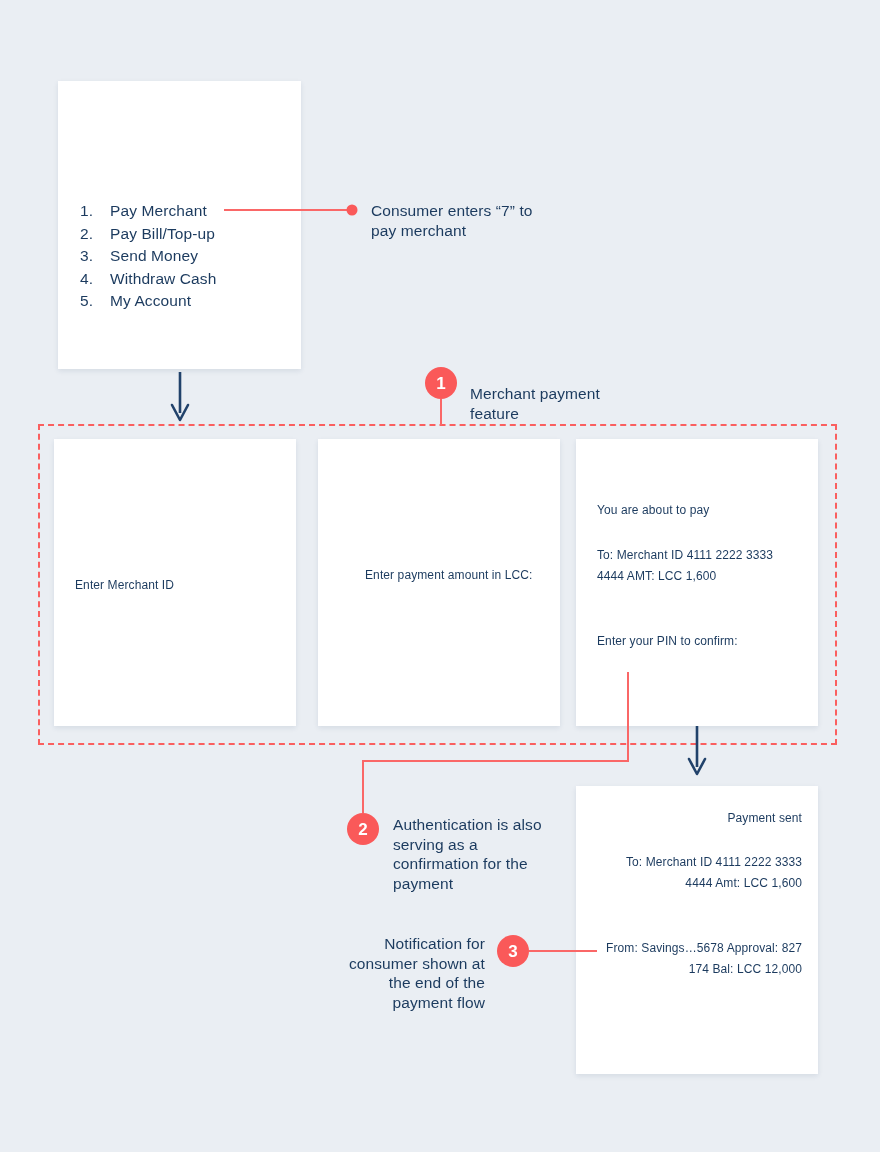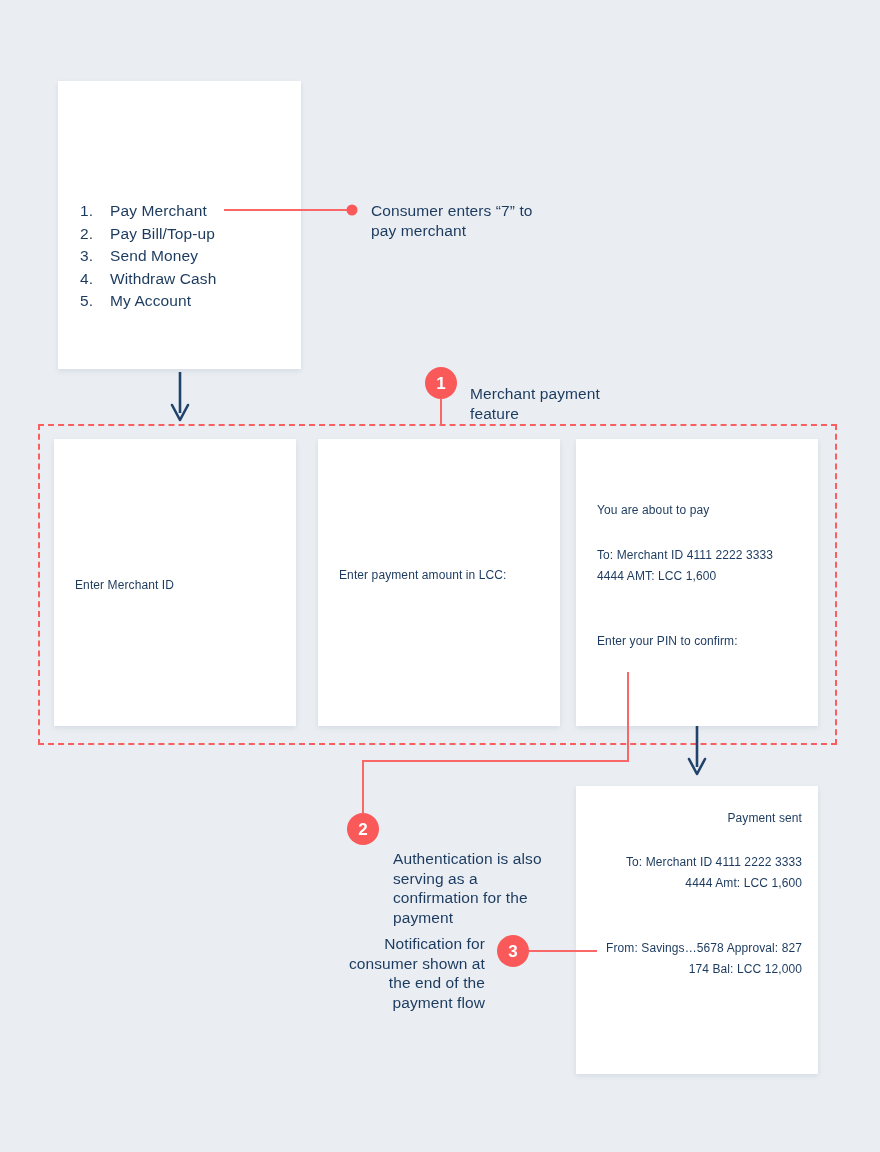--- a/index.html
+++ b/index.html
@@ -99,21 +99,21 @@
 
   .card-text {
     position: absolute;
     left: 21px;
     width: 205px;
     font-size: 12px;
     line-height: 21px;
     letter-spacing: 0.1px;
   }
   #card-merchant-id .card-text { top: 136px; }
-  #card-amount .card-text { top: 126px; }
+  #card-amount .card-text { top: 126px; margin-left: 26px; }
 
   #card-confirm .blk-lead   { top: 61px; }
   #card-confirm .blk-detail { top: 106px; }
   #card-confirm .blk-pin    { top: 192px; }
 
   #card-receipt .blk-lead   { top: 22px; }
   #card-receipt .blk-detail { top: 66px; }
   #card-receipt .blk-from   { top: 152px; }
   #card-receipt .blk-time   { top: 238px; }
 
@@ -152,21 +152,21 @@
   
   .note {
     position: absolute;
     font-size: 15.5px;
     line-height: 19.5px;
     letter-spacing: 0.1px;
     z-index: 6;
   }
   #note-1 { left: 371px; top: 201px; width: 190px; }
   #note-2 { left: 470px; top: 384px; width: 170px; }
-  #note-3 { left: 393px; top: 849px; width: 150px; }
+  #note-3 { left: 393px; top: 815px; width: 150px; }
   #note-4 { left: 340px; top: 934px; width: 145px; text-align: right; }
 
   
   #connectors {
     position: absolute;
     left: 0;
     top: 0;
     width: 880px;
     height: 1152px;
     z-index: 2;

